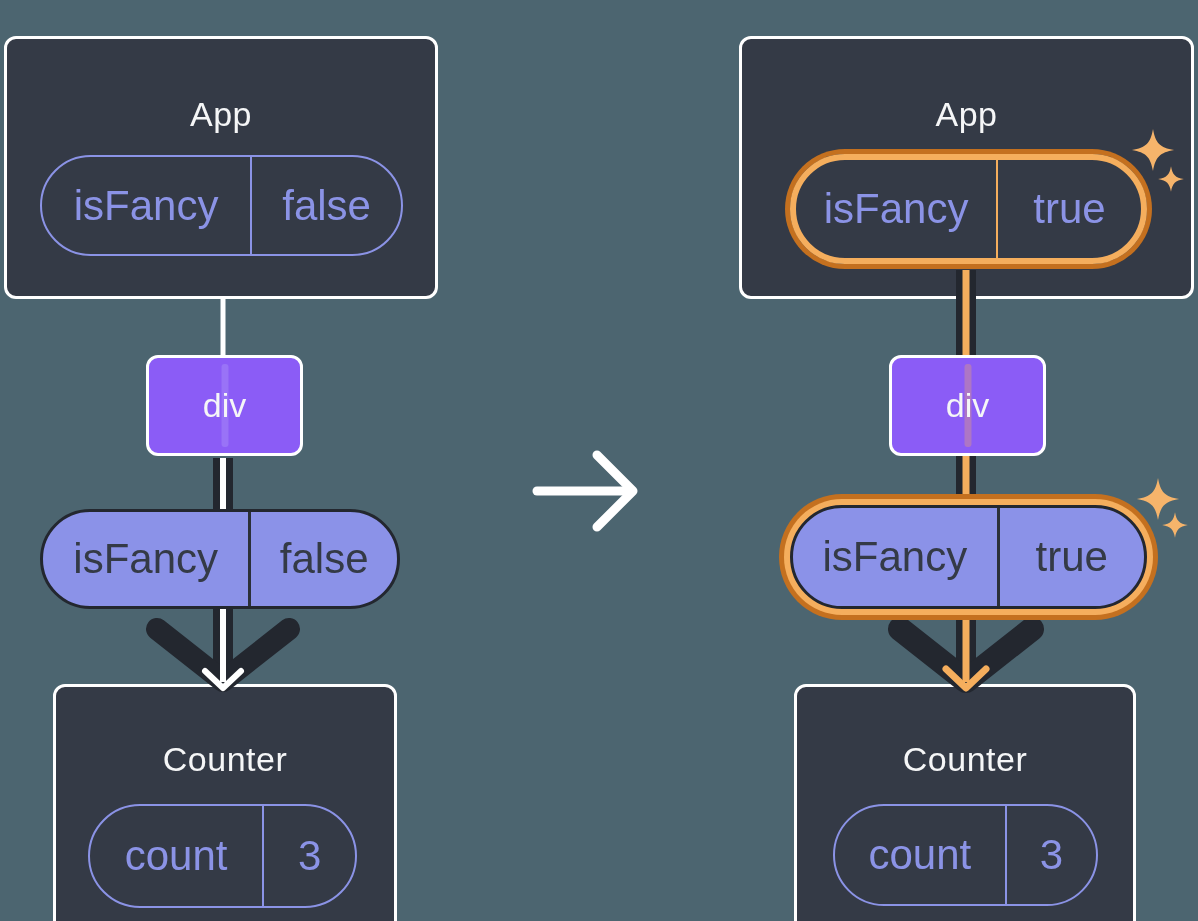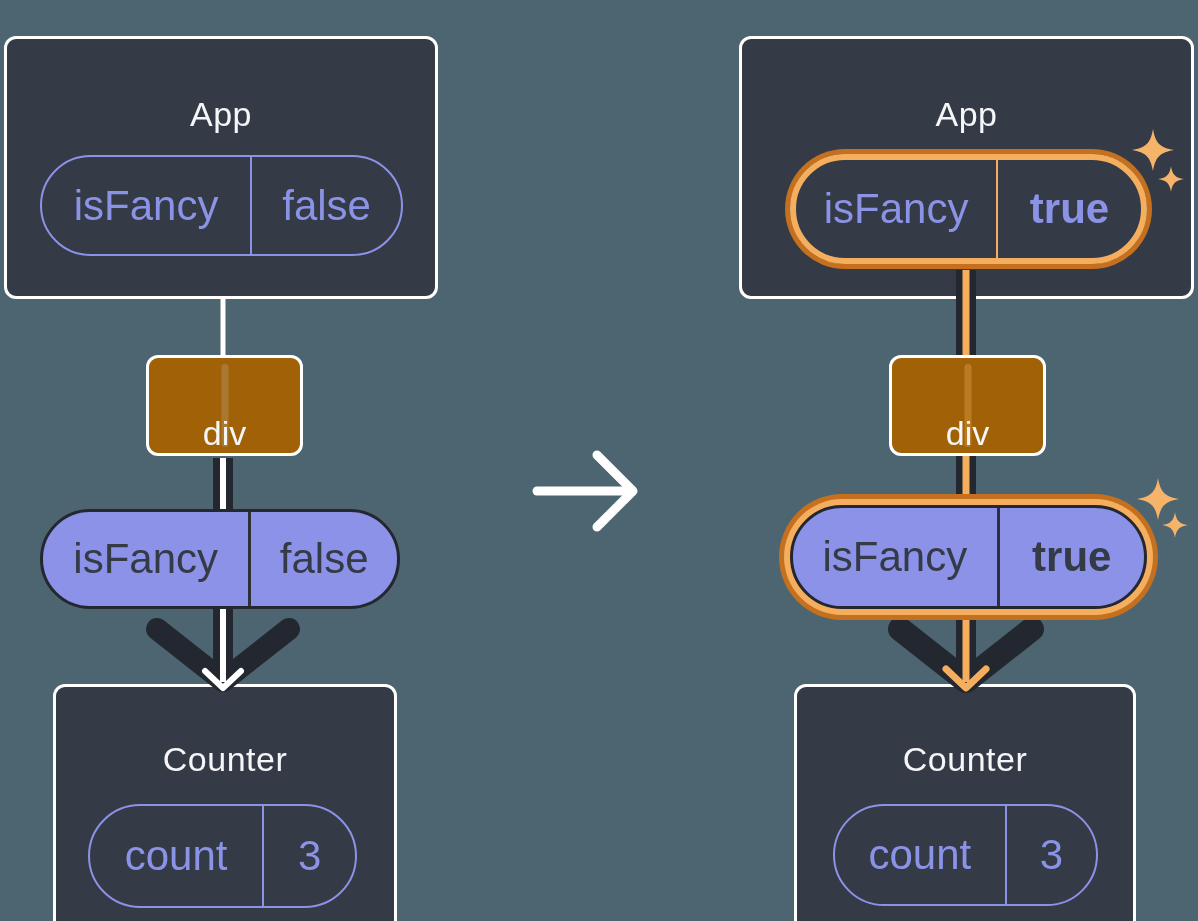--- a/index.html
+++ b/index.html
@@ -38,27 +38,27 @@
 
   .connectors {
     position: absolute;
     left: 0; top: 0;
     z-index: 2;
     pointer-events: none;
   }
 
   .div-card {
     position: absolute;
-    background: #a16207;
+    background: #8b5cf6;
     border: 3px solid #FFFFFF;
     border-radius: 12px;
     z-index: 3;
     box-sizing: border-box;
     display: flex;
-    align-items: flex-end;
+    align-items: center;
     justify-content: center;
     color: #F5F6F7;
     font-size: 34px;
     font-weight: 500;
   }
   .div-stripe {
     position: absolute;
     left: 50%;
     transform: translateX(-50%);
     width: 7px;
@@ -114,21 +114,21 @@
 
   .pill-ring-filled {
     background: #8B92E8;
     border: 3px solid #23272F;
     box-shadow: 0 0 0 6px #F5AE5D, 0 0 0 11px #C4701F;
     color: #343A46;
     font-weight: 500;
   }
   .pill-ring-filled .pill-value { border-left: 3px solid #2B3039; }
 
-  .val-bold { font-weight: 700; }
+  .val-bold { font-weight: 400; }
 
   .sparkle {
     position: absolute;
     z-index: 5;
     pointer-events: none;
   }
 </style>
 </head>
 <body>
 

